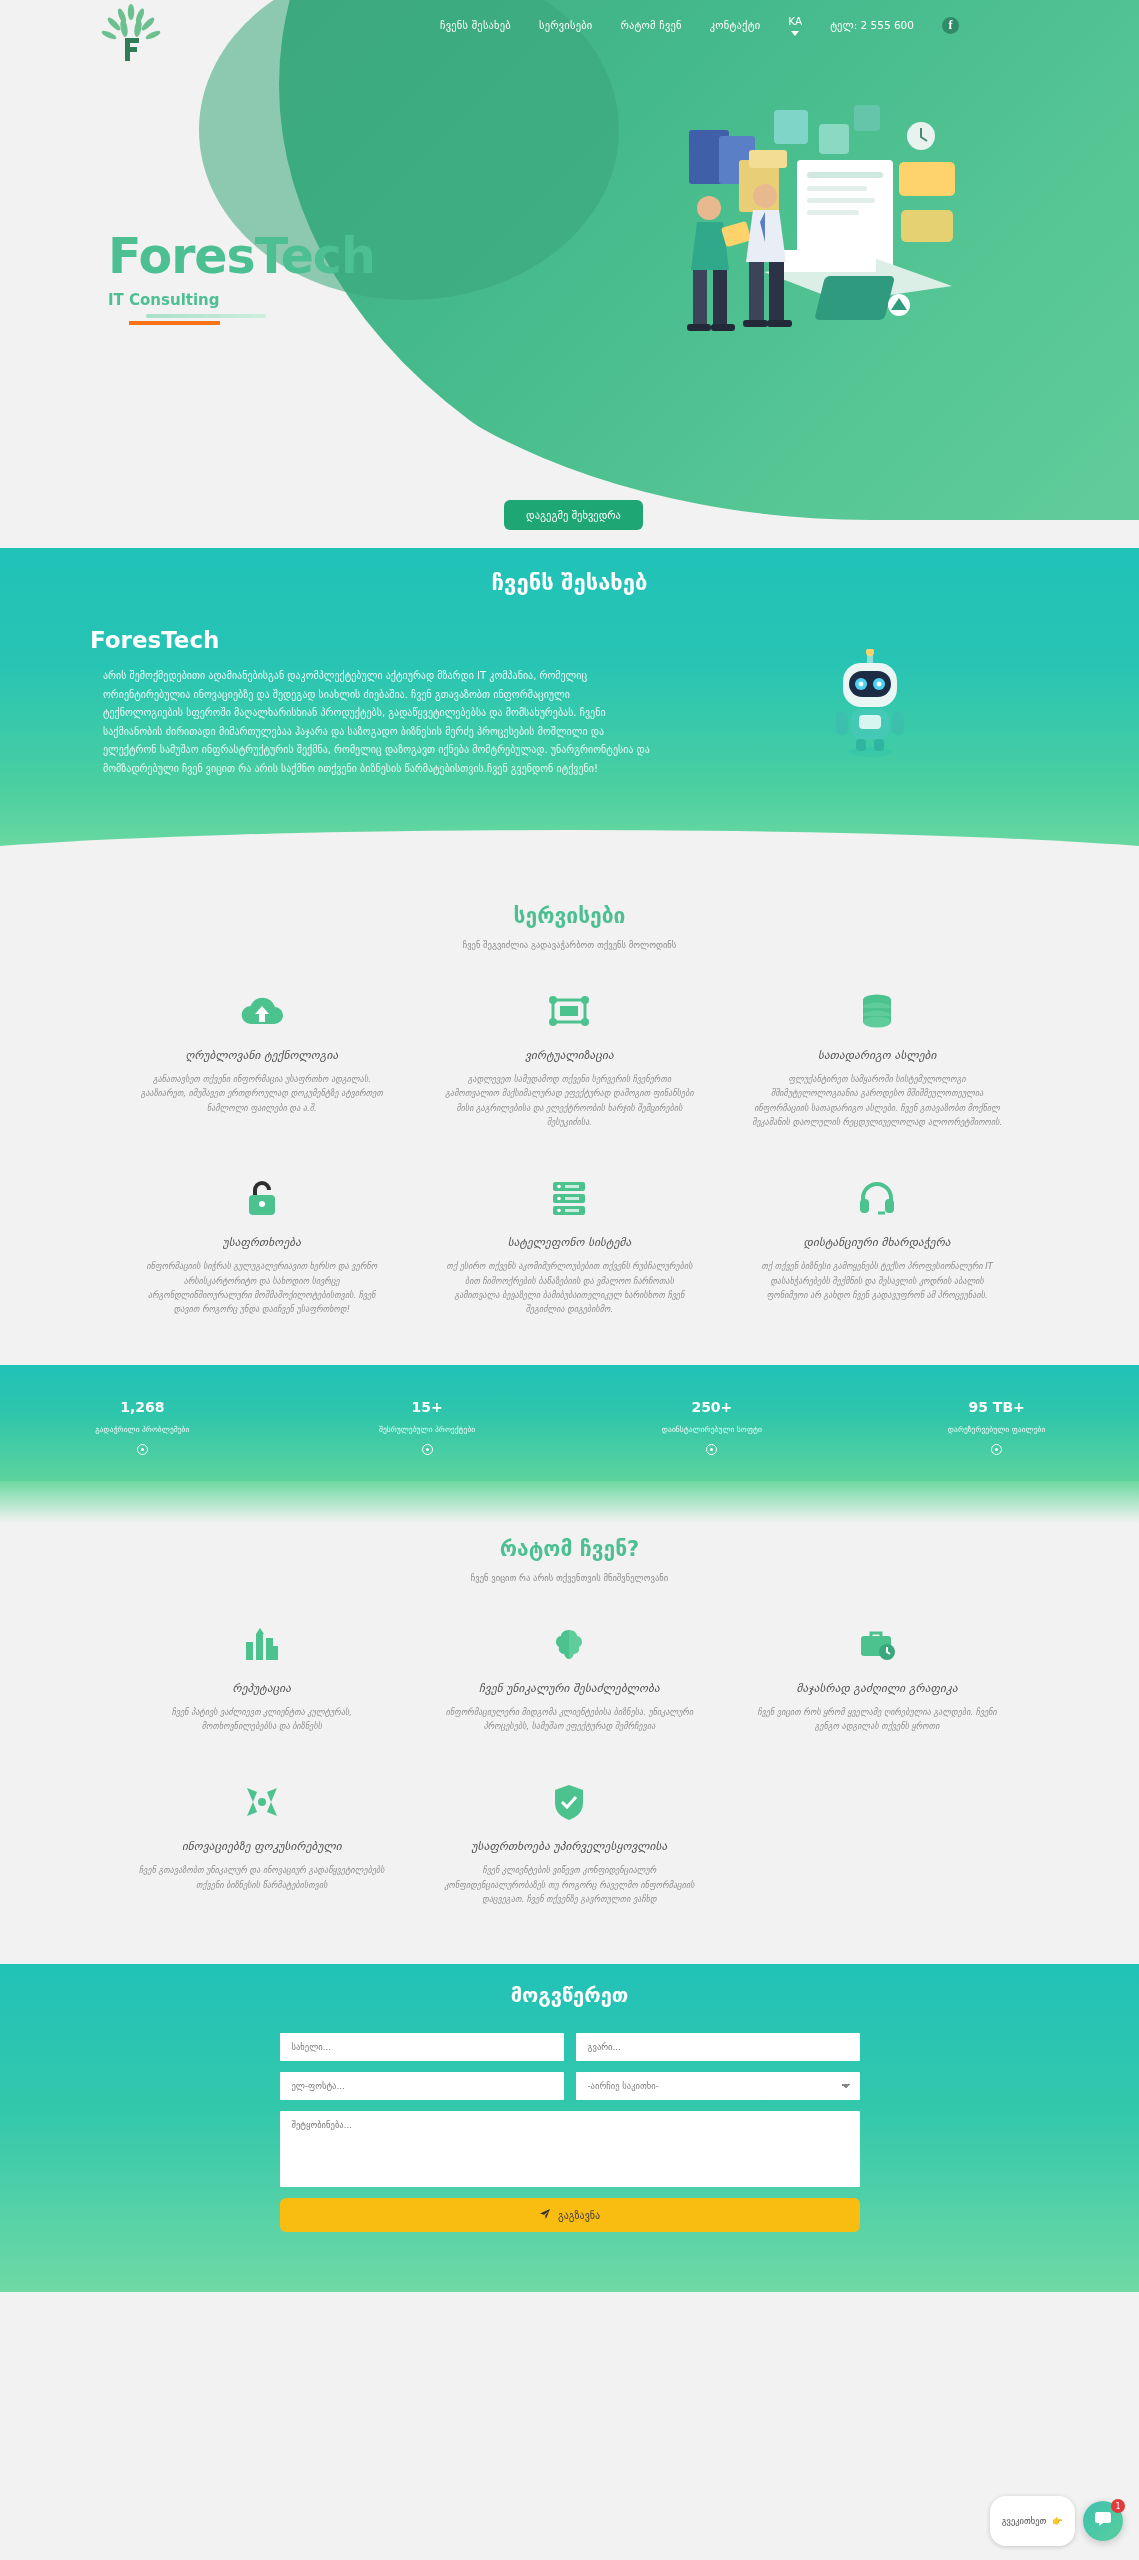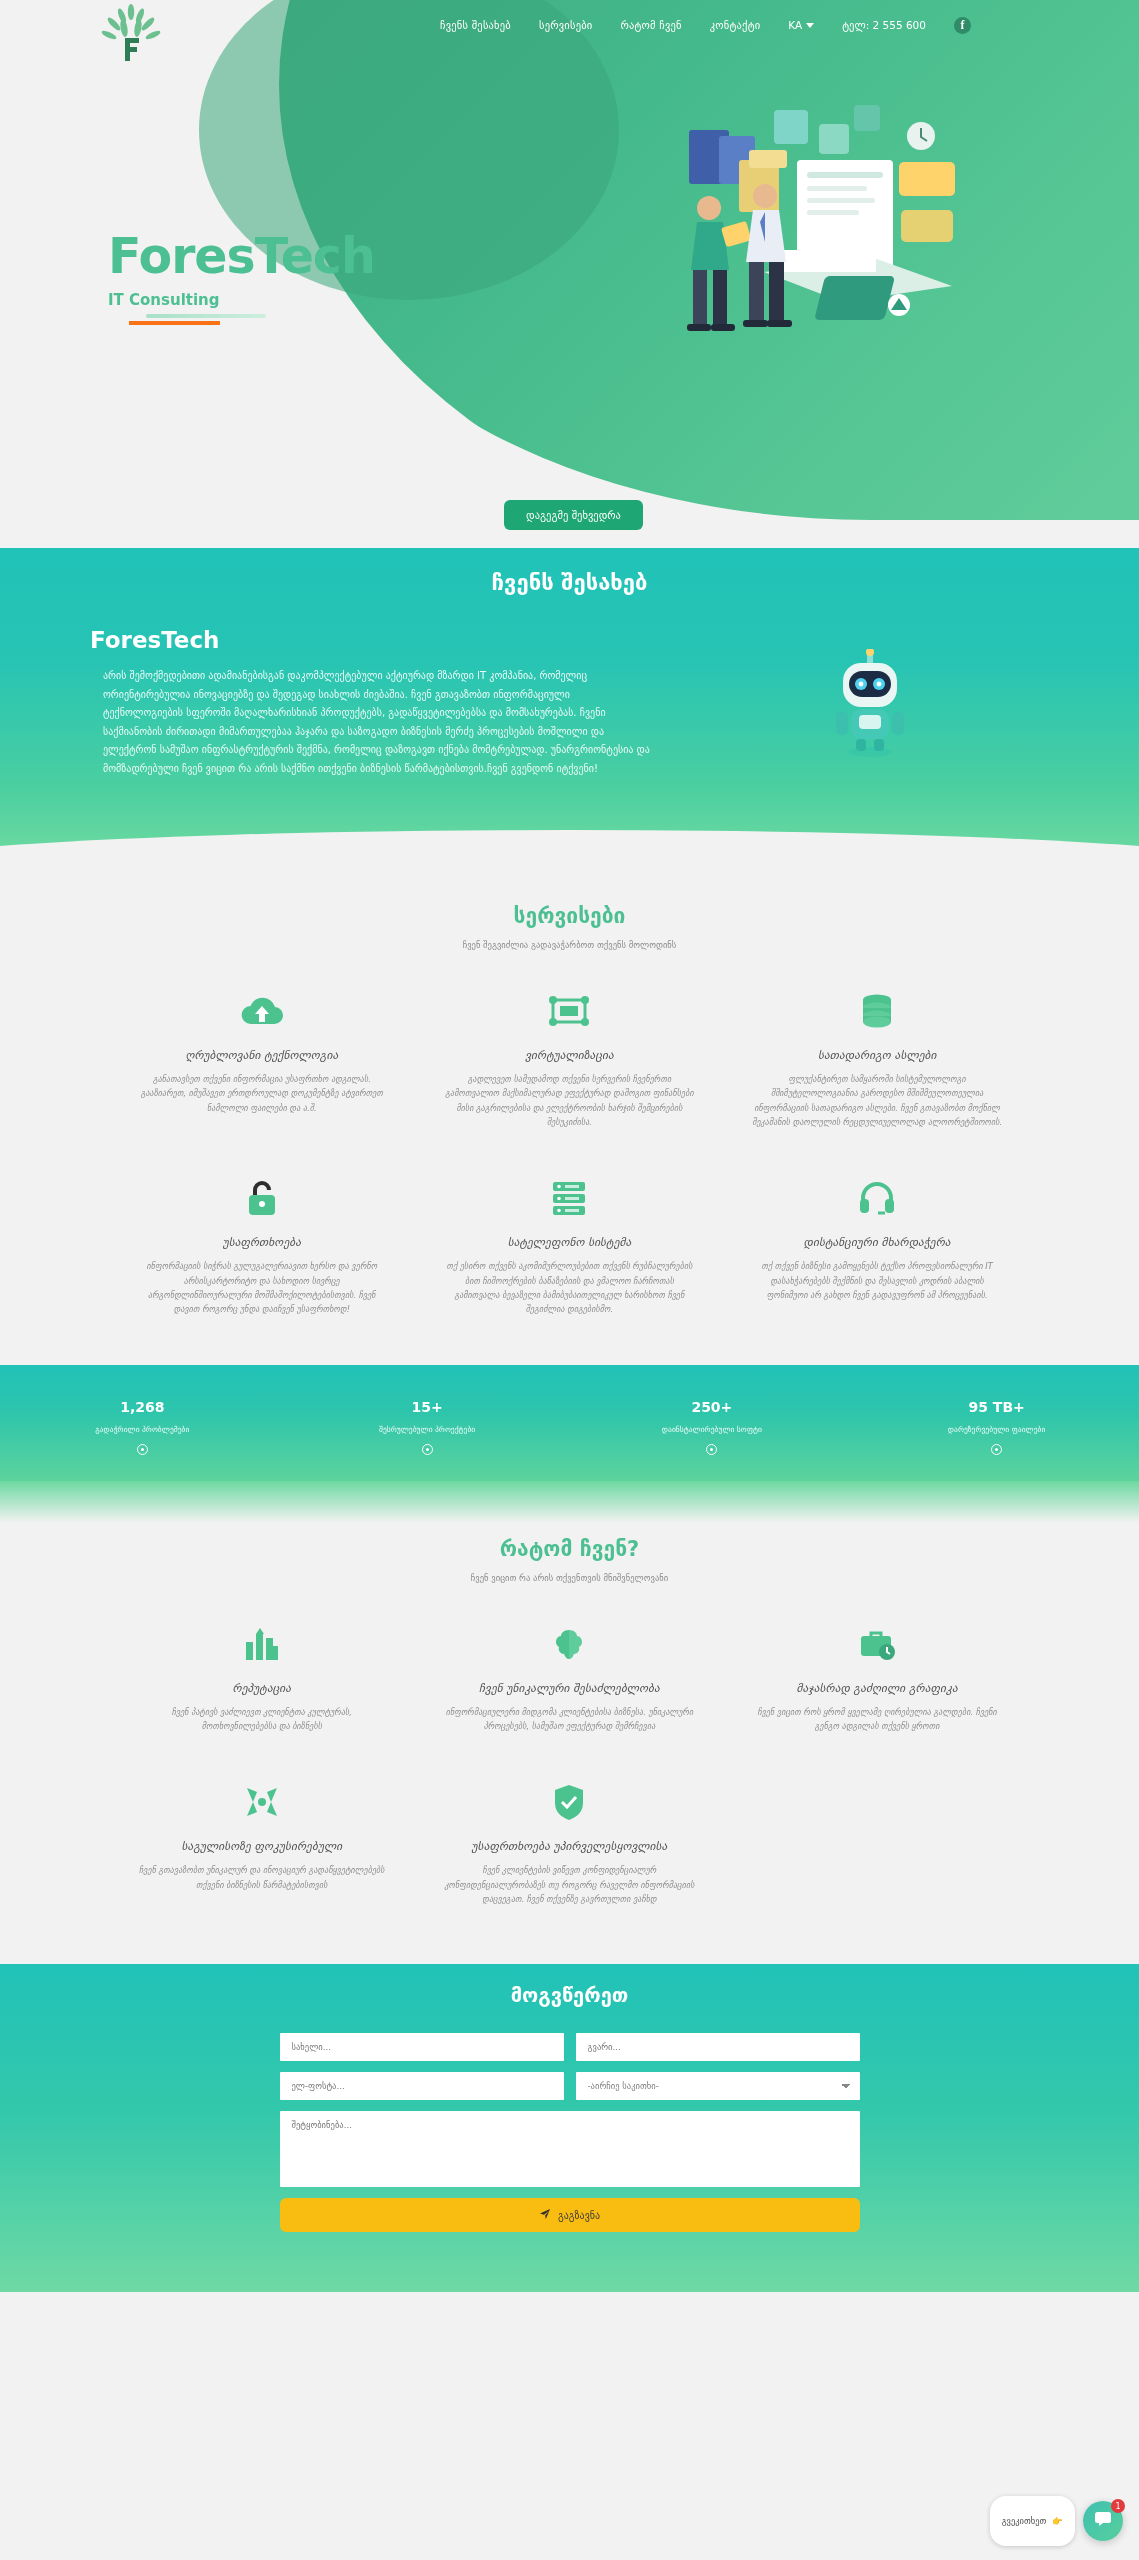--- a/index.html
+++ b/index.html
@@ -44,21 +44,21 @@
     position: absolute;
     top: 12px; left: 440px; right: 0;
     display: flex; align-items: center; gap: 28px;
     height: 26px;
     z-index: 5;
   }
   .nav a {
     color: #ffffff; font-size: 10.5px; text-decoration: none;
     white-space: nowrap; letter-spacing: .2px;
   }
-  .nav .lang { display: flex; align-items: center; gap: 4px; font-size: 10.5px; color:#fff;}
+  .nav .lang { display: flex; align-items: center; gap: 4px; font-size: 10.5px; color:#fff;flex-direction:column;}
   .caret { width:0;height:0;border-left:4px solid transparent;border-right:4px solid transparent;border-top:5px solid #fff; display:inline-block;}
   .nav .phone { color:#fff; font-size: 10.5px; white-space: nowrap;}
   .fb {
     width: 17px; height: 17px; border-radius: 50%;
     background: #2f8b68; display:flex;align-items:center;justify-content:center;
     color:#fff; font-size:12px; font-weight:bold; font-family:"Liberation Serif", serif;
   }
 
   .hero-title-wrap { position:absolute; left: 108px; top: 232px; }
   .hero-title {
@@ -482,21 +482,21 @@
     <div class="card">
       <div class="card-icon">
         <svg width="38" height="36" viewBox="0 0 38 36">
             <path d="M4 4l10 4-4 10z" fill="#4cc28f"></path>
             <path d="M34 4l-10 4 4 10z" fill="#4cc28f"></path>
             <path d="M4 32l10-4-4-10z" fill="#4cc28f"></path>
             <path d="M34 32l-10-4 4-10z" fill="#4cc28f"></path>
             <circle cx="19" cy="18" r="4" fill="#4cc28f"></circle>
           </svg>
       </div>
-      <div class="card-title">საგულისოზე ფოკუსირებული</div>
+      <div class="card-title">ინოვაციებზე ფოკუსირებული</div>
       <div class="card-text">ჩვენ გთავაზობთ უნიკალურ და ინოვაციურ გადაწყვეტილებებს თქვენი ბიზნესის წარმატებისთვის</div>
     </div>
 
     <div class="card">
       <div class="card-icon">
         <svg width="34" height="38" viewBox="0 0 34 38">
             <path d="M17 2l14 5v13c0 9-6 14-14 17C9 34 3 29 3 20V7z" fill="#4cc28f"></path>
             <path d="M10 19l5 5 9-10" stroke="#fff" stroke-width="3" fill="none"></path>
           </svg>
       </div>

